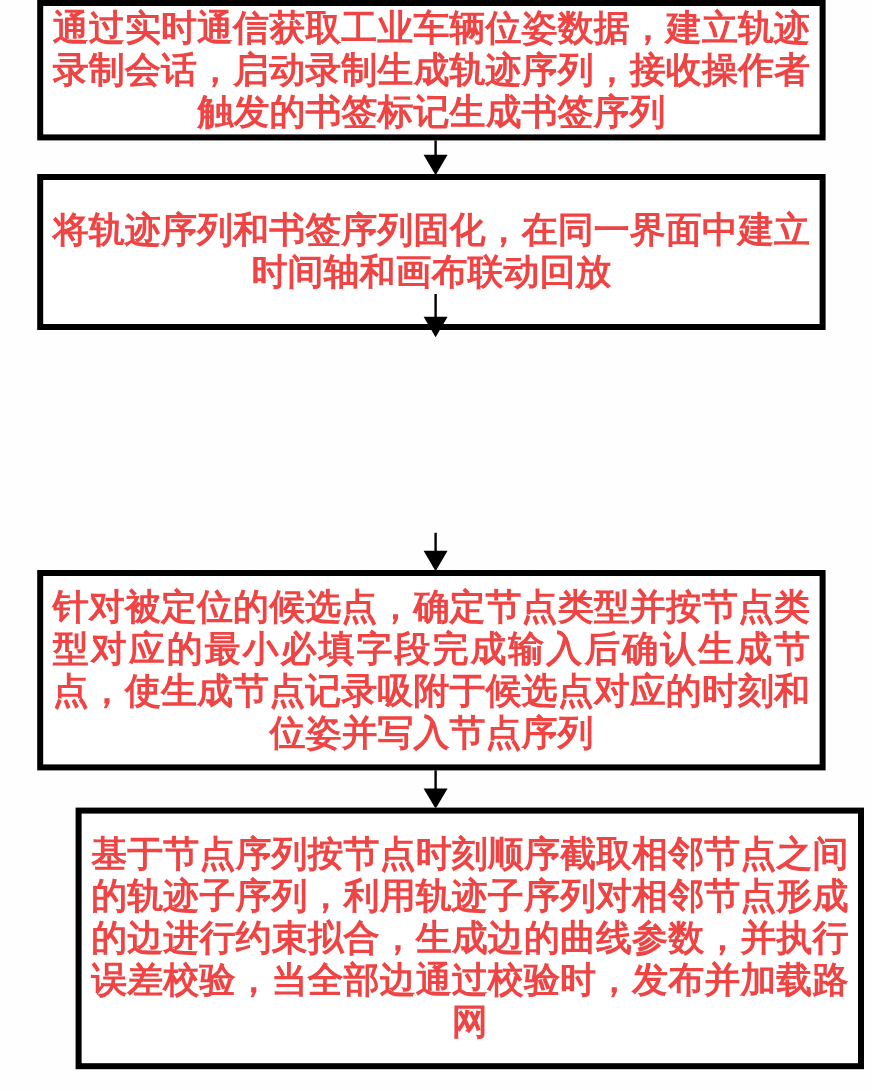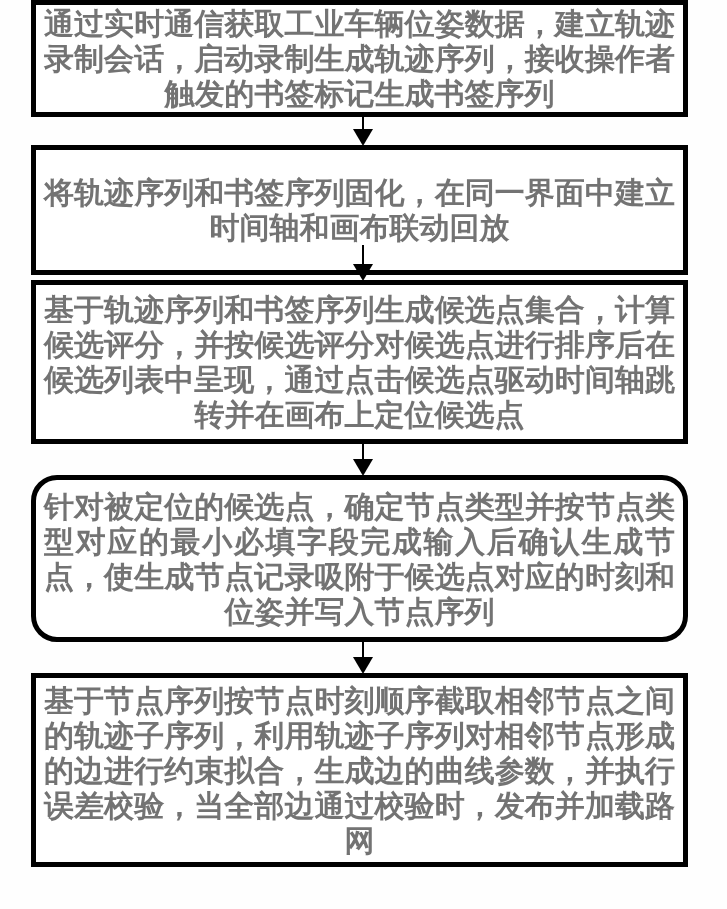--- a/index.html
+++ b/index.html
@@ -26,30 +26,30 @@
     align-items: center;
     justify-content: center;
     padding: 1px 8px;
   }
   .flow-box p {
     margin: 0;
     width: 100%;
     font-size: 30px;
     line-height: 35px;
     font-weight: bold;
-    color: #737373;
+    color: #ef4444;
     text-align: justify;
     text-align-last: center;
     letter-spacing: 0;
   }
   .box-1 { top: 0px;   height: 117px; }
   .box-2 { top: 145px; height: 130px; }
   .box-3 { top: 280px; height: 164px; }
-  .box-4 { top: 475px; height: 167px; border-radius: 26px; }
-  .box-5 { top: 673px; height: 194px; }
+  .box-4 { top: 475px; height: 167px; }
+  .box-5 { top: 673px; height: 218px; margin-left: 32px; }
 
   .connector {
     position: absolute;
     left: 352px;
     width: 22px;
   }
   .conn-1 { top: 117px; height: 29px; }
   .conn-2 { top: 245px; height: 36px; }
   .conn-3 { top: 444px; height: 32px; }
   .conn-4 { top: 642px; height: 32px; }
@@ -89,23 +89,20 @@
 
   <div class="flow-box box-2">
     <p>将轨迹序列和书签序列固化，在同一界面中建立时间轴和画布联动回放</p>
   </div>
 
   <div class="connector conn-2">
     <div class="shaft"></div>
     <div class="head"></div>
   </div>
 
-  <div class="flow-box box-3">
-    <p>基于轨迹序列和书签序列生成候选点集合，计算候选评分，并按候选评分对候选点进行排序后在候选列表中呈现，通过点击候选点驱动时间轴跳转并在画布上定位候选点</p>
-  </div>
 
   <div class="connector conn-3">
     <div class="shaft"></div>
     <div class="head"></div>
   </div>
 
   <div class="flow-box box-4">
     <p>针对被定位的候选点，确定节点类型并按节点类型对应的最小必填字段完成输入后确认生成节点，使生成节点记录吸附于候选点对应的时刻和位姿并写入节点序列</p>
   </div>
 

